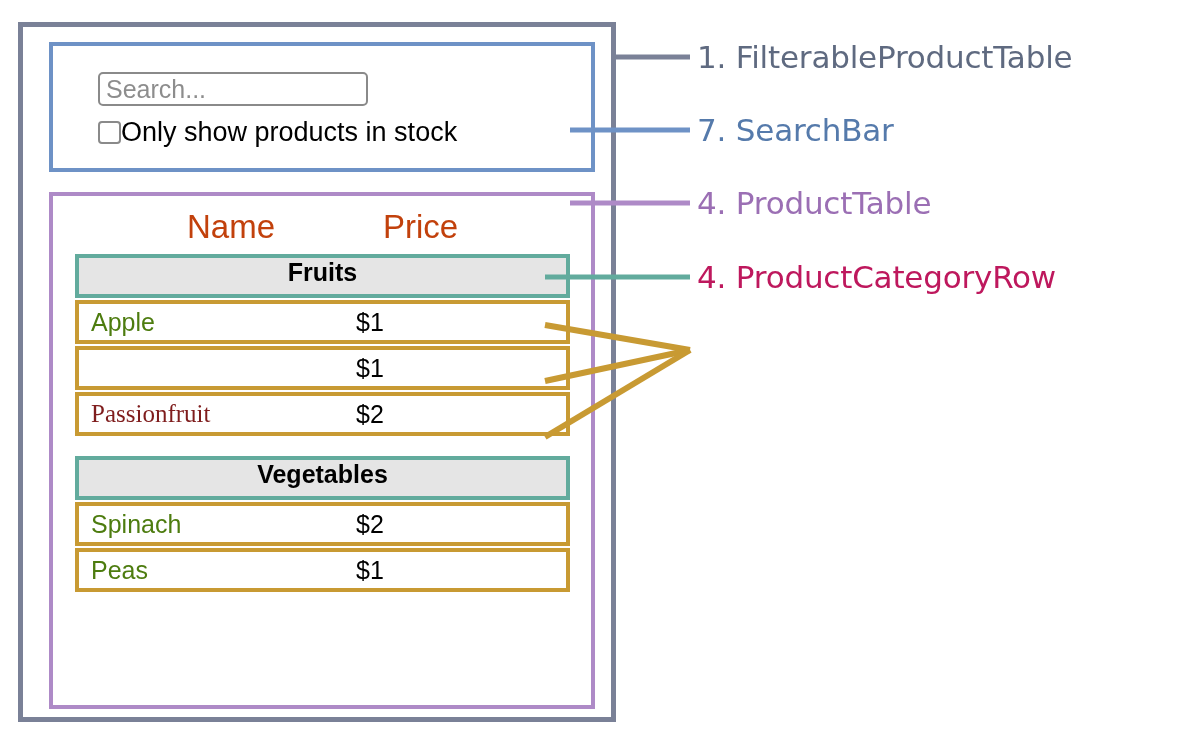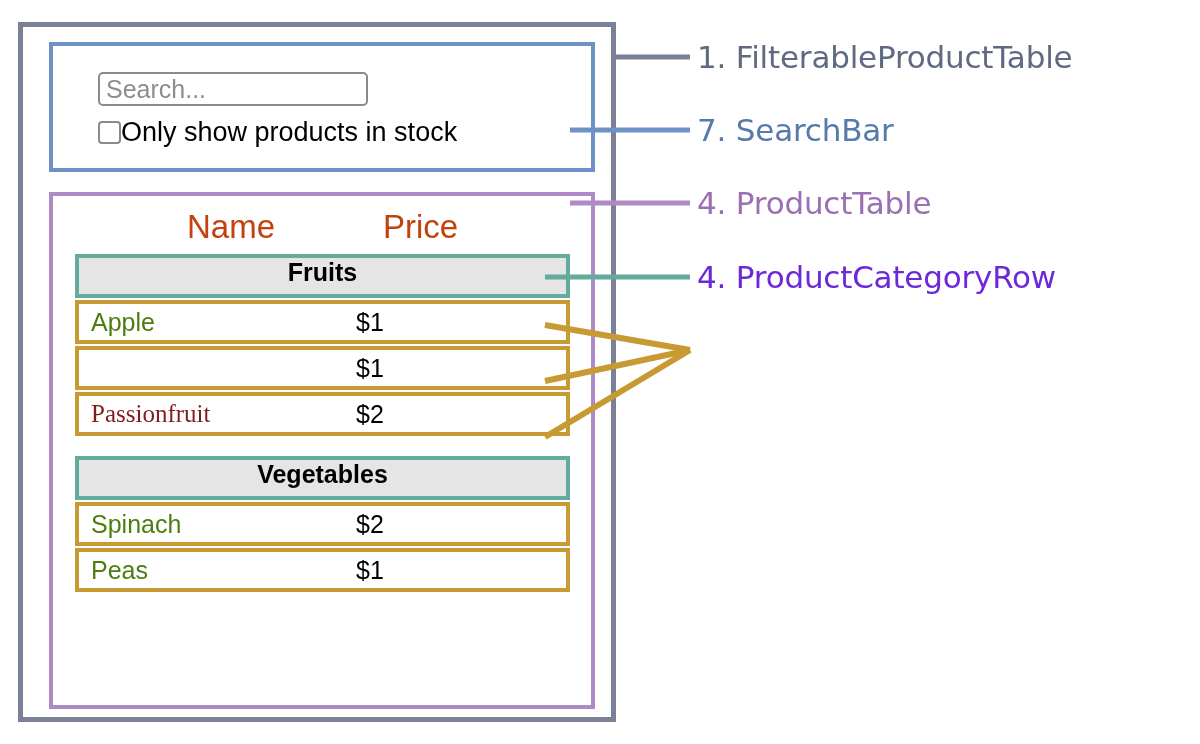--- a/index.html
+++ b/index.html
@@ -263,16 +263,16 @@
     <line x1="545" y1="381" x2="690" y2="350" stroke="#c89a33" stroke-width="6"></line>
     <line x1="545" y1="437" x2="690" y2="350" stroke="#c89a33" stroke-width="6"></line>
   </svg>
 
   <div class="annotation-label" style="left:697px; top:42px; color:#5f6a80;">1. FilterableProductTable</div>
 
   <div class="annotation-label" style="left:697px; top:115px; color:#557aab;">7. SearchBar</div>
 
   <div class="annotation-label" style="left:697px; top:188px; color:#9b6fb4;">4. ProductTable</div>
 
-  <div class="annotation-label" style="left:697px; top:262px; color:#6d28d9;">4. ProductCategoryRow</div>
+  <div class="annotation-label" style="left:697px; top:262px; color:#be185d;">4. ProductCategoryRow</div>
 
 
 </div>
 
 </body></html>

